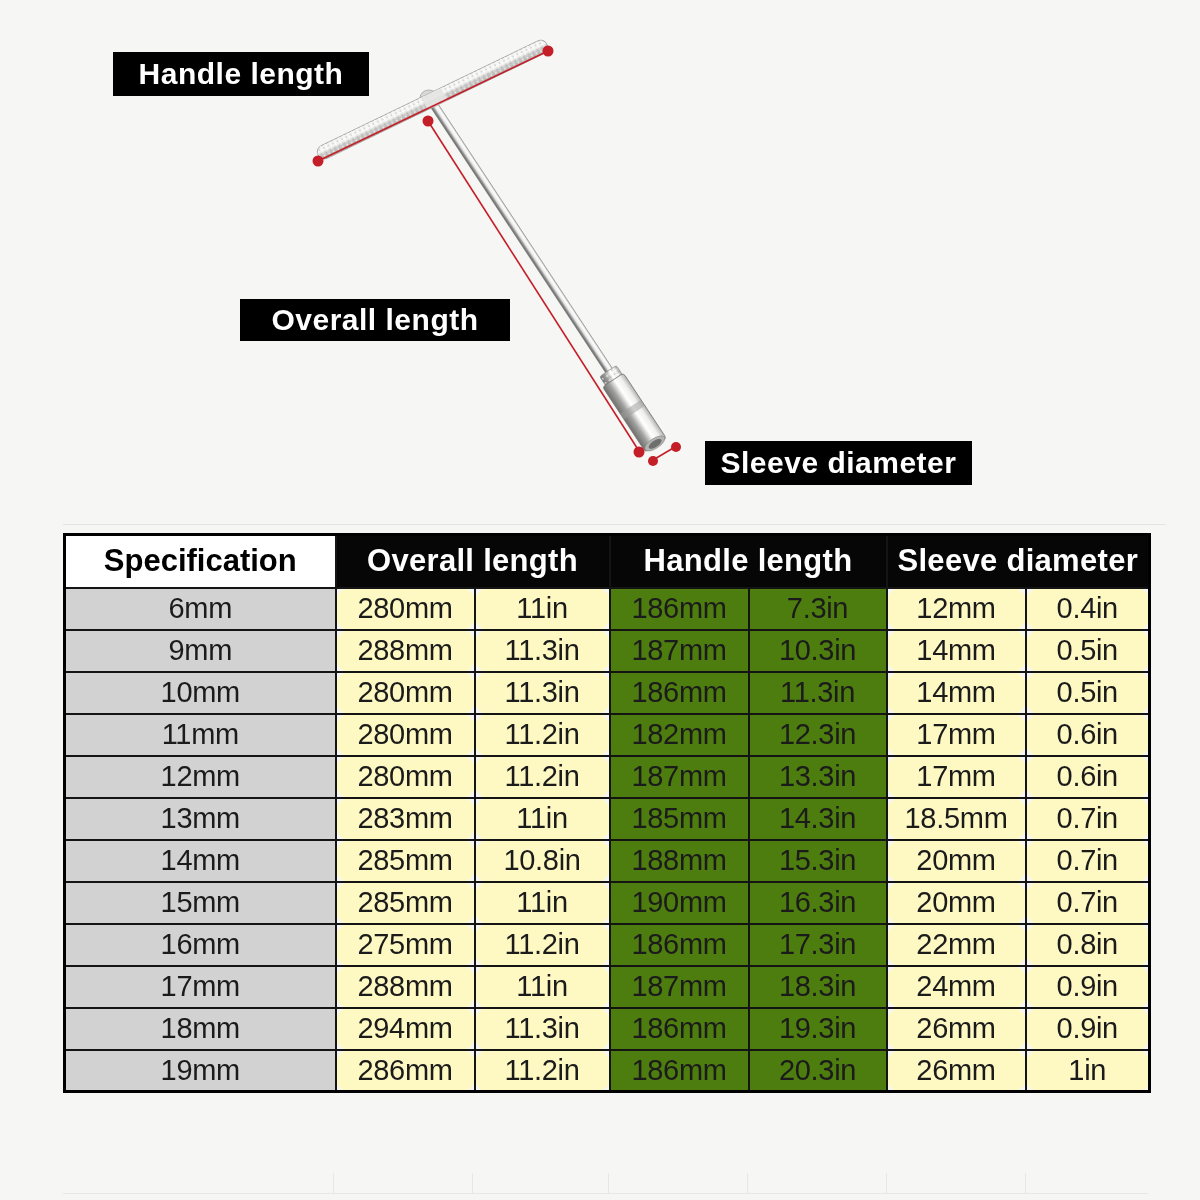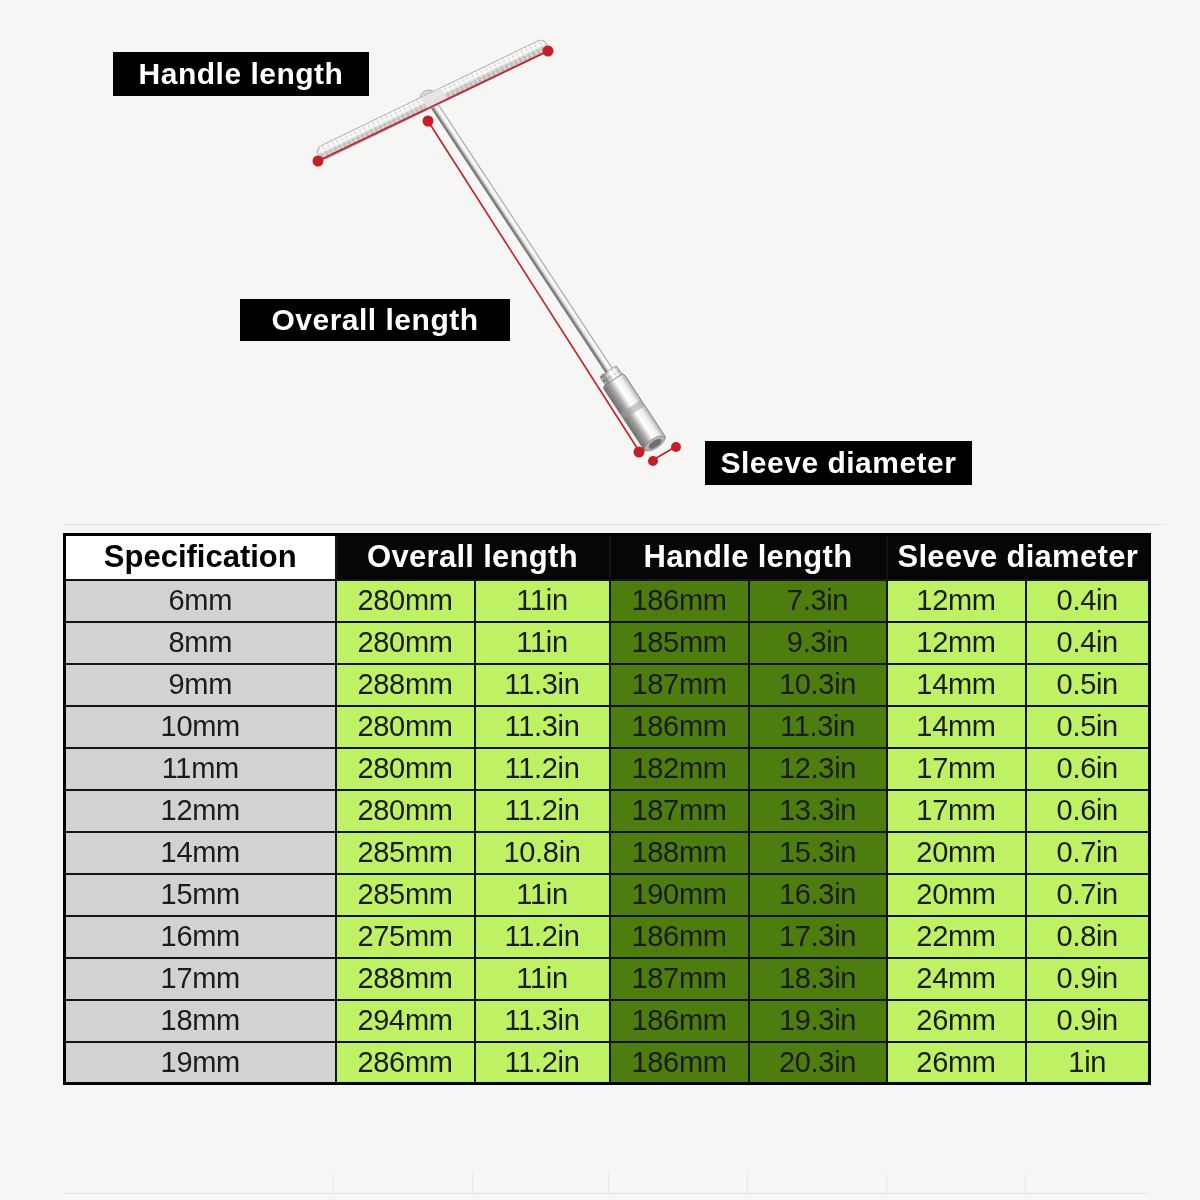--- a/index.html
+++ b/index.html
@@ -36,27 +36,27 @@
     border:3px solid #000;
   }
   table.spec th, table.spec td{
     border:2px solid #141414;
     text-align:center;
     vertical-align:middle;
     padding:0;
     overflow:hidden;
     white-space:nowrap;
   }
-  table.spec thead tr{height:45px;padding-left:12px;}
+  table.spec thead tr{height:53px;padding-left:12px;}
   table.spec tbody tr{height:42px;}
   th.h-spec{background:#ffffff;color:#000;font-size:31px;font-weight:bold;}
   th.h-black{background:#060606;color:#fff;font-size:31px;font-weight:bold;letter-spacing:0.3px;}
   td{font-size:29px;color:#1b1b1b;font-weight:400;letter-spacing:-0.3px;}
   td.c-spec{background:#d2d2d2;}
-  td.c-white{background:#bef264;}
+  td.c-white{background:#fef9c3;border-radius:14px;}
   td.c-handle{background:#4d7c0f;}
 
   .ghost-bottom{
     position:absolute;left:63px;top:1173px;width:1085px;height:20px;
     display:flex;opacity:0.75;
     border-bottom:1px solid #e2e2e0;
   }
   .ghost-bottom div{border-right:1px solid #e2e2e0;height:100%;}
   .g1{width:271px;} .g2{width:139px;} .g3{width:135px;} .g4{width:139px;}
   .g5{width:138px;} .g6{width:139px;} .g7{width:122px;border-right:none !important;}
@@ -163,29 +163,20 @@
         <tr>
     <td class="c-spec">6mm</td>
     <td class="c-white">280mm</td>
     <td class="c-white">11in</td>
     <td class="c-handle">186mm</td>
     <td class="c-handle">7.3in</td>
     <td class="c-white">12mm</td>
     <td class="c-white">0.4in</td>
   </tr>
         <tr>
-    <td class="c-spec">8mm</td>
-    <td class="c-white">280mm</td>
-    <td class="c-white">11in</td>
-    <td class="c-handle">185mm</td>
-    <td class="c-handle">9.3in</td>
-    <td class="c-white">12mm</td>
-    <td class="c-white">0.4in</td>
-  </tr>
-        <tr>
     <td class="c-spec">9mm</td>
     <td class="c-white">288mm</td>
     <td class="c-white">11.3in</td>
     <td class="c-handle">187mm</td>
     <td class="c-handle">10.3in</td>
     <td class="c-white">14mm</td>
     <td class="c-white">0.5in</td>
   </tr>
         <tr>
     <td class="c-spec">10mm</td>
@@ -206,20 +197,29 @@
     <td class="c-white">0.6in</td>
   </tr>
         <tr>
     <td class="c-spec">12mm</td>
     <td class="c-white">280mm</td>
     <td class="c-white">11.2in</td>
     <td class="c-handle">187mm</td>
     <td class="c-handle">13.3in</td>
     <td class="c-white">17mm</td>
     <td class="c-white">0.6in</td>
+  </tr>
+        <tr>
+    <td class="c-spec">13mm</td>
+    <td class="c-white">283mm</td>
+    <td class="c-white">11in</td>
+    <td class="c-handle">185mm</td>
+    <td class="c-handle">14.3in</td>
+    <td class="c-white">18.5mm</td>
+    <td class="c-white">0.7in</td>
   </tr>
         <tr>
     <td class="c-spec">14mm</td>
     <td class="c-white">285mm</td>
     <td class="c-white">10.8in</td>
     <td class="c-handle">188mm</td>
     <td class="c-handle">15.3in</td>
     <td class="c-white">20mm</td>
     <td class="c-white">0.7in</td>
   </tr>

